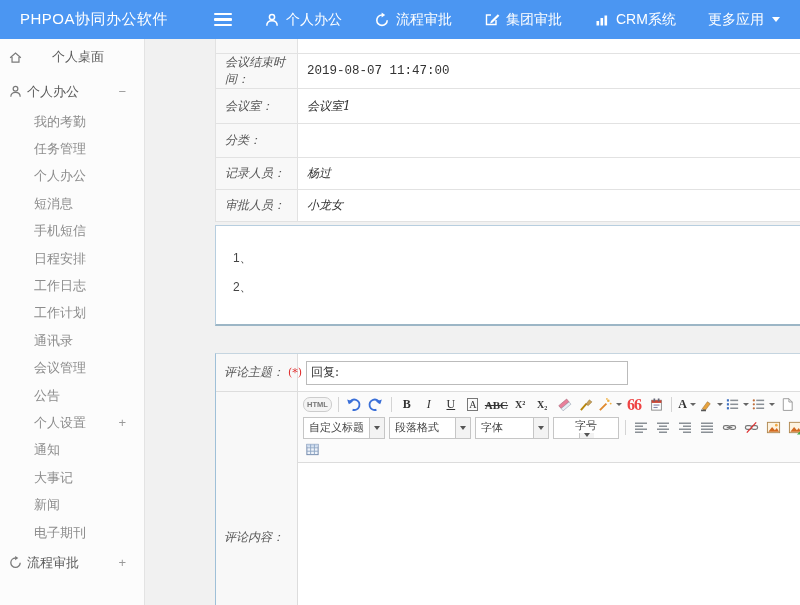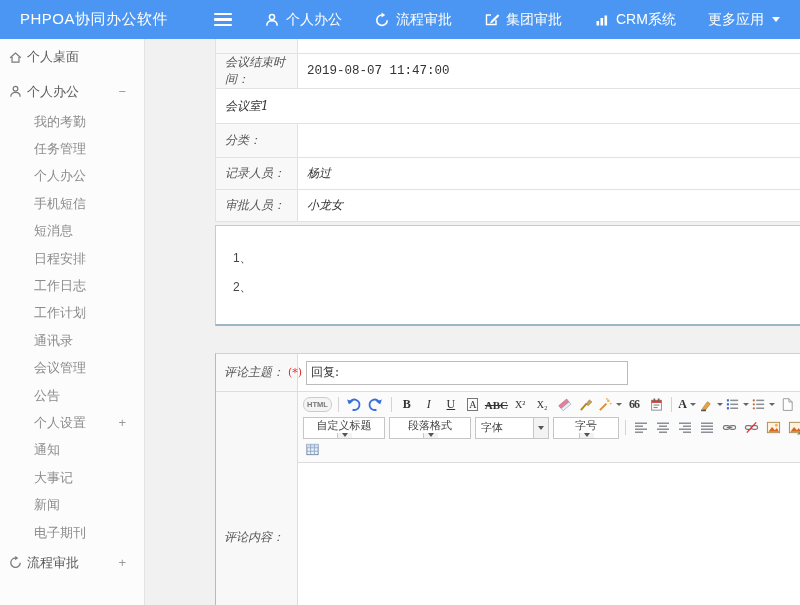--- a/index.html
+++ b/index.html
@@ -12,21 +12,21 @@
   .hamburger span{display:block;height:2.4px;background:#fff;border-radius:1px;}
   .navitem{display:flex;align-items:center;margin-left:32px;font-size:14px;cursor:pointer;white-space:nowrap;}
   .navitem svg{margin-right:6px;display:block;}
   .caret-down{width:0;height:0;border-left:4.5px solid transparent;border-right:4.5px solid transparent;
     border-top:5px solid #fff;margin-left:8px;}
   
   .sidebar{position:absolute;left:0;top:39px;width:145px;bottom:0;background:#fcfcfc;
     border-right:1px solid #e3e3e3;box-sizing:border-box;}
   .sitem{position:relative;display:flex;align-items:center;cursor:pointer;font-size:13px;color:#5a5a5a;}
   .sitem.top{height:33px;}
-  .sitem.first{height:36px;}
+  .sitem.first{height:36px;gap:25px;}
   .sitem.sub{height:27.4px;color:#8c8c8c;padding-left:34px;}
   .sitem .sicon{width:15px;height:15px;margin-left:8px;margin-right:4px;display:flex;align-items:center;}
   .sitem .expand{position:absolute;right:18px;color:#999;font-size:13px;font-weight:400;}
   
   .main{position:absolute;left:145px;top:39px;right:0;bottom:0;background:#f1f1f1;overflow:hidden;}
   .panel{position:absolute;left:70px;top:0;width:700px;}
   
   .info-table{background:#fff;border-left:1px solid #e2e2e2;}
   .irow{display:flex;border-bottom:1px solid #e2e2e2;}
   .irow .ilabel{width:82px;background:#f8f8f8;border-right:1px solid #e2e2e2;box-sizing:border-box;
@@ -60,34 +60,34 @@
   .tbtn{min-width:20px;height:19px;display:flex;align-items:center;justify-content:center;
     margin:0 1px;cursor:pointer;border-radius:2px;color:#333;}
   .tbtn svg{display:block;}
   .tsep{width:1px;height:15px;background:#d4d4d4;margin:0 4px;}
   .glyph{font-family:"Liberation Serif","DejaVu Serif",serif;font-size:12px;}
   .g-bold{font-weight:bold;}
   .g-italic{font-style:italic;}
   .g-under{text-decoration:underline;}
   .g-box{border:1px solid #777;font-size:10px;line-height:11px;padding:0 1px;}
   .g-strike{font-size:11px;font-weight:bold;text-decoration:line-through;}
-  .g-small{font-size:10px;}
-  .g-quote{font-weight:bold;font-size:12px;letter-spacing:-1px;color:#404040;}
+  .g-small{font-size:10px;font-weight:bold;}
+  .g-quote{font-weight:bold;font-size:16px;letter-spacing:-1px;color:#ef4444;}
   .html-btn{font-size:7.5px;font-weight:bold;color:#777;border:1px solid #ccc;background:#f4f4f4;
     padding:2px 3px;border-radius:7px;margin:0 2px;cursor:pointer;}
   .mini-caret{width:0;height:0;border-left:3px solid transparent;border-right:3px solid transparent;
     border-top:3.5px solid #666;margin-left:3px;}
   .combo{display:flex;align-items:center;height:20px;background:#fff;border:1px solid #c6c6c6;
     margin:0 2px;cursor:pointer;}
   .combo .clab{font-size:11px;color:#444;padding:0 5px;flex:1;white-space:nowrap;}
   .combo .cbox{width:14px;height:100%;border-left:1px solid #c6c6c6;display:flex;align-items:center;
     justify-content:center;background:#f3f3f3;}
   .combo .cbox i{width:0;height:0;border-left:3.5px solid transparent;border-right:3.5px solid transparent;
     border-top:4px solid #555;}
-  .w78{width:80px;flex-direction:column;} .w70{width:72px;} .w62{width:64px;flex-direction:column;}
+  .w78{width:80px;} .w70{width:72px;} .w62{width:64px;flex-direction:column;}
   .edit-area{flex:1;background:#fff;cursor:text;}
 </style>
 </head>
 <body>
 
 <div class="topbar">
   <div class="brand">PHPOA协同办公软件</div>
   <div class="hamburger">
       <span></span>
       <span></span>
@@ -161,24 +161,24 @@
   <div class="sitem sub">
       <span>我的考勤</span>
     </div>
   <div class="sitem sub">
       <span>任务管理</span>
     </div>
   <div class="sitem sub">
       <span>个人办公</span>
     </div>
   <div class="sitem sub">
+      <span>短消息</span>
+    </div>
+  <div class="sitem sub">
       <span>手机短信</span>
-    </div>
-  <div class="sitem sub">
-      <span>短消息</span>
     </div>
   <div class="sitem sub">
       <span>日程安排</span>
     </div>
   <div class="sitem sub">
       <span>工作日志</span>
     </div>
   <div class="sitem sub">
       <span>工作计划</span>
     </div>
@@ -225,20 +225,21 @@
     <div class="info-table">
       <div class="irow h15">
         <div class="ilabel"></div>
         <div class="ival"></div>
       </div>
       <div class="irow h35">
         <div class="ilabel">会议结束时间：</div>
         <div class="ival mono">2019-08-07 11:47:00</div>
       </div>
       <div class="irow h35">
+        <div class="ilabel">会议室：</div>
         <div class="ival">会议室1</div>
       </div>
       <div class="irow h34">
         <div class="ilabel">分类：</div>
         <div class="ival"></div>
       </div>
       <div class="irow h32">
         <div class="ilabel">记录人员：</div>
         <div class="ival">杨过</div>
       </div>

